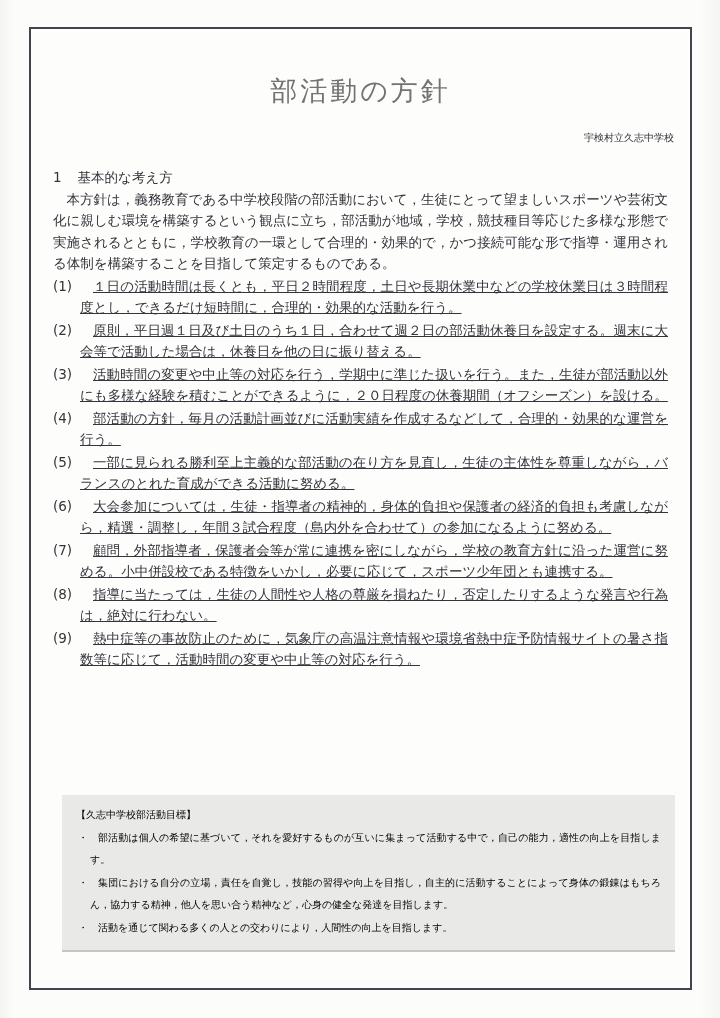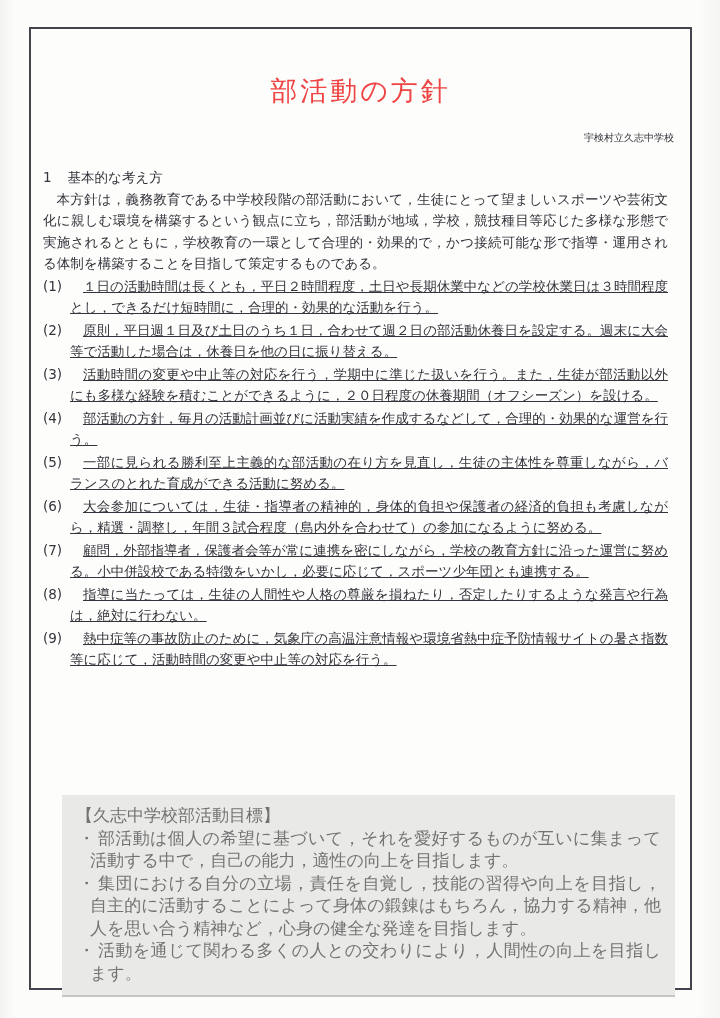--- a/index.html
+++ b/index.html
@@ -19,54 +19,54 @@
     width:663px; height:963px;
     border:2px solid #43444d;
     background:#fdfdfb;
   }
   .doc-title {
     margin-top:44px;
     text-align:center;
     font-size:27px;
     font-weight:500;
     letter-spacing:3px;
-    color:#ef4444;
+    color:#737373;
   }
   .meta {
     margin:16px 16px 0 0;
     text-align:right;
     font-size:10px;
     line-height:25px;
     color:#2f3038;
   }
   .content {
-    margin:17px 22px 0 12px;
+    margin:17px 22px 0 22px;
     font-size:13.5px;
     line-height:21.5px;
     text-align:justify;
   }
   .sec-head { font-size:13.5px; font-weight:500; }
   .sec-head + .sec-body { margin-top:0; }
   .sec-num { display:inline-block; margin-right:16px; }
   .sec-body { text-indent:1em; }
   .sec2 { margin-top:13px; }
   .items { margin-top:1px; }
   .item { position:relative; padding-left:27px; margin-top:1px; }
   .item-num { position:absolute; left:0; top:0; }
   .item-text { text-indent:13px;text-decoration:underline; }
   .goals {
     position:absolute;
     left:31px; right:15px; top:766px;
     background:#e9e9e7;
     border-bottom:2px solid #c6c6c3;
     padding:9px 14px 11px 14px;
-    font-size:17px;
+    font-size:10px;
     line-height:22.5px;
     text-align:justify;
-    color:#737373;
+    color:#000000;
   }
   .goal-title { font-weight:500; }
   .goal-item { position:relative; padding-left:14px; text-indent:8px; }
   .goal-bullet { position:absolute; left:2px; top:0; text-indent:0; }
 </style>
 </head>
 <body>
 
 <div class="scan-bg"></div>
 

